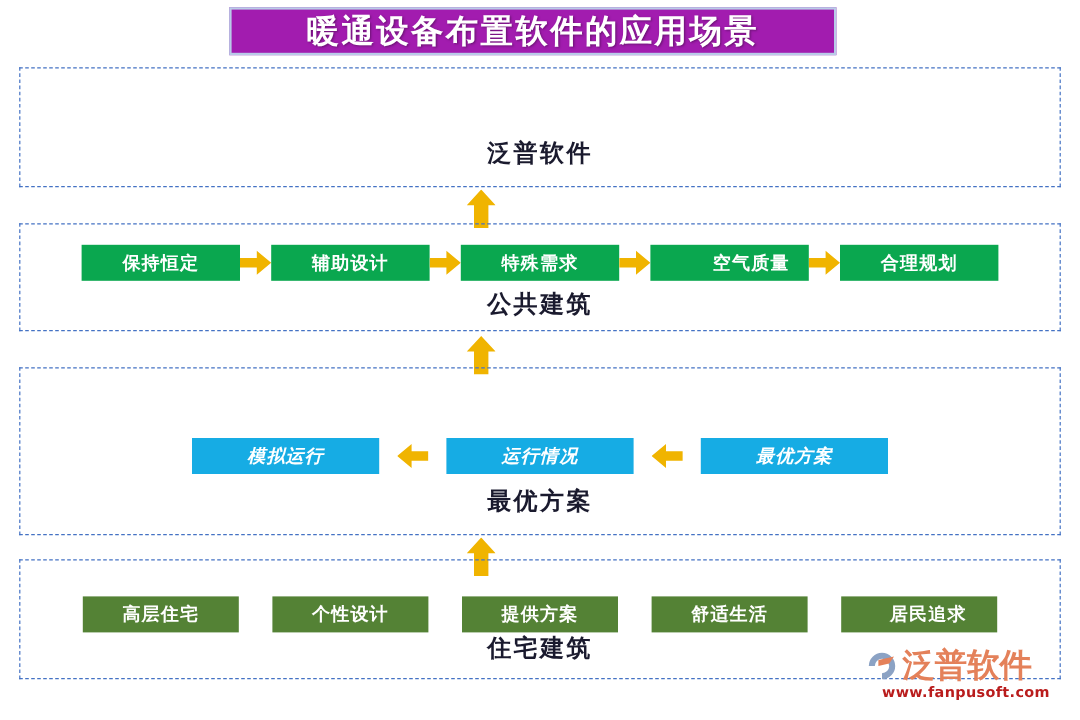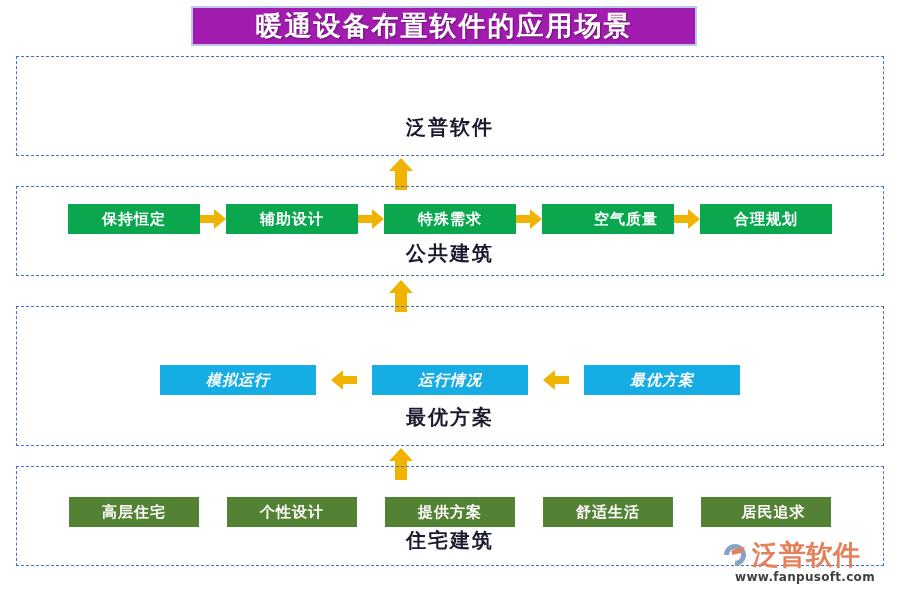--- a/index.html
+++ b/index.html
@@ -85,21 +85,21 @@
   }
   .logo-row{display:flex;align-items:center;gap:2px;}
   .logo-mark{width:30px;height:30px;flex:0 0 30px;}
   .logo-name{
     color:#e4815a;
     font-family:"DejaVu Serif","Liberation Serif",serif;
     font-size:27px;font-weight:bold;letter-spacing:0px;
     line-height:30px;
   }
   .logo-url{
-    color:#404040;
+    color:#b91c1c;
     font-size:12px;font-weight:bold;
     text-align:center;margin-top:0px;letter-spacing:.3px;
   }
 </style>
 </head>
 <body>
 
 <div class="canvas">
 
   <div class="title-bar">

